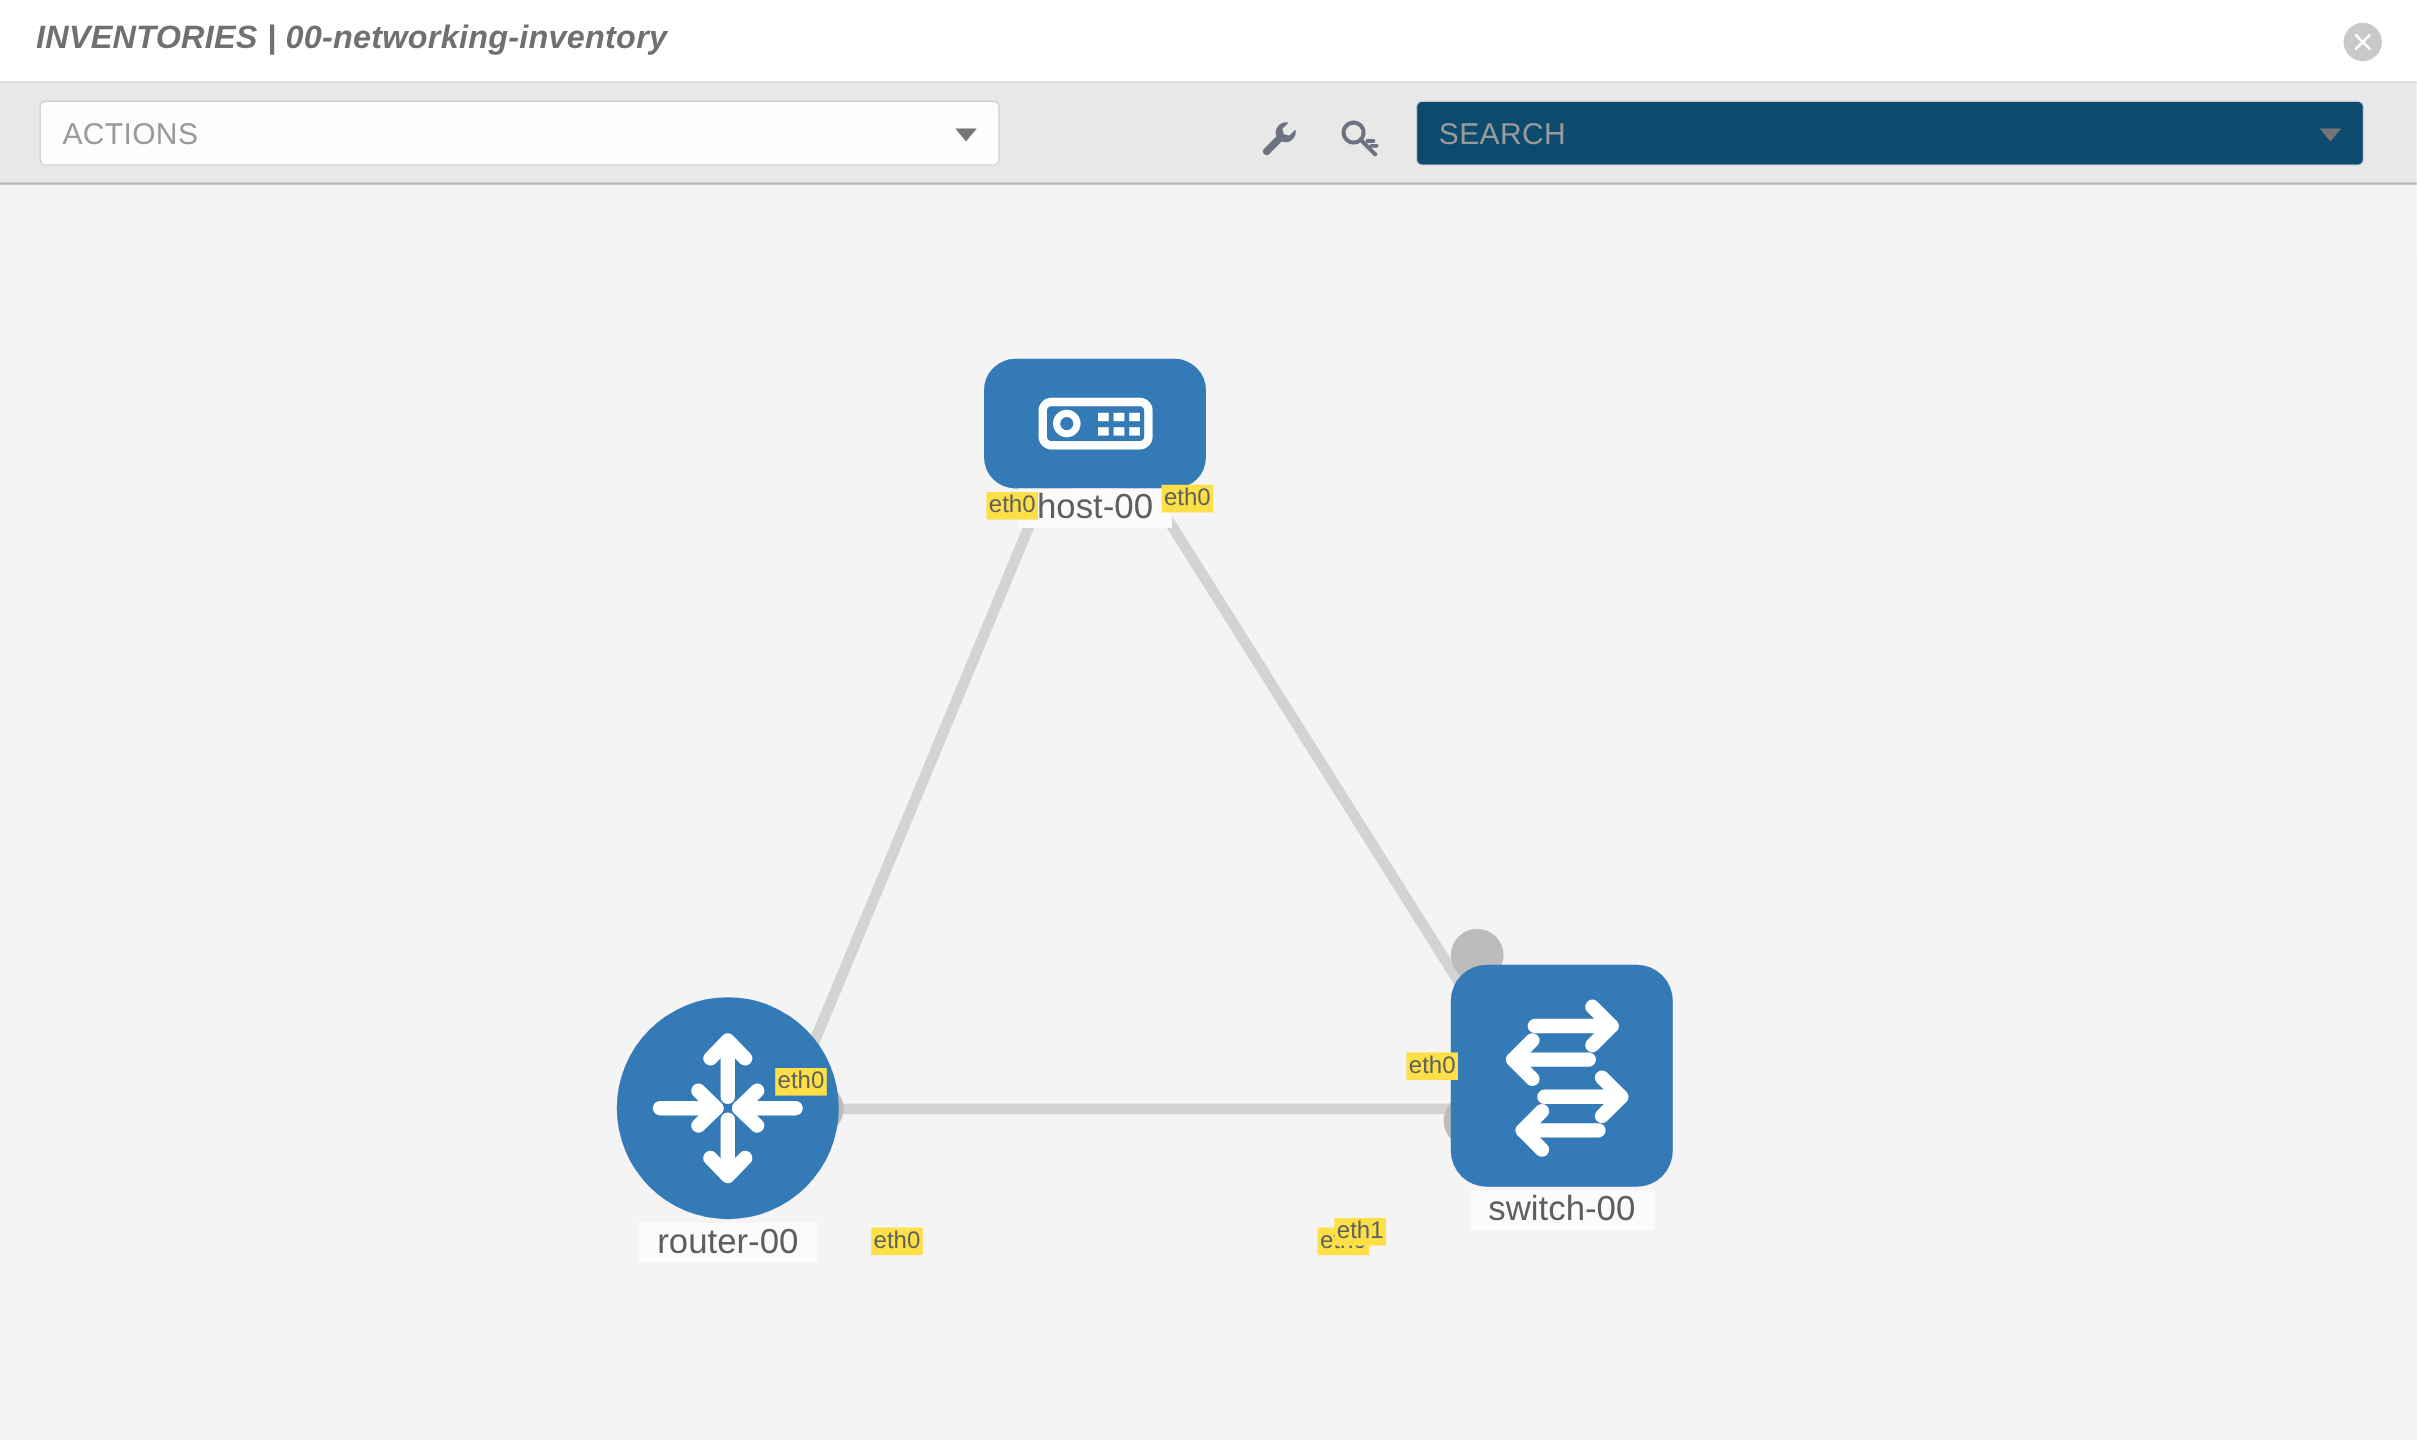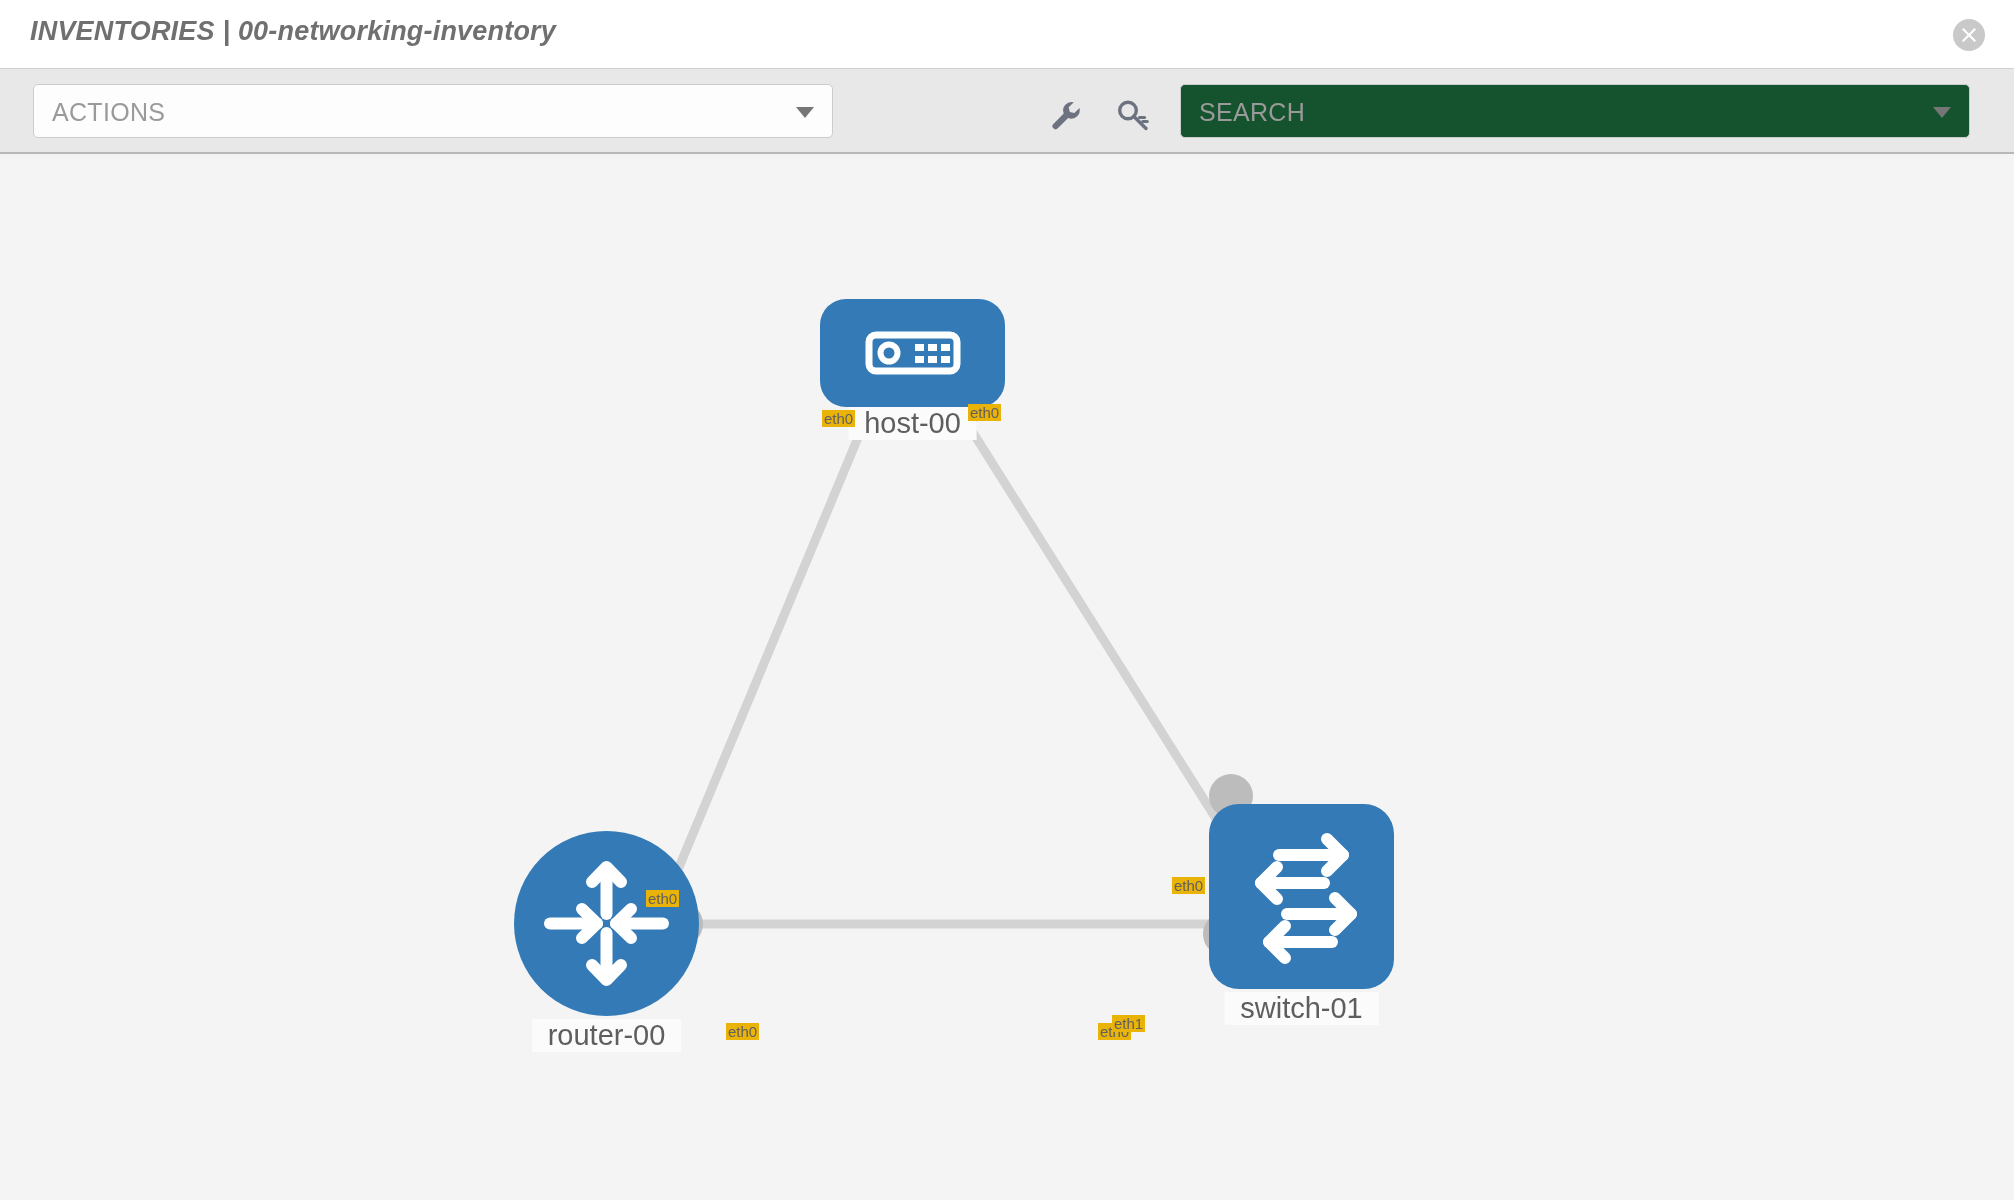--- a/index.html
+++ b/index.html
@@ -100,21 +100,21 @@
   }
   .tool-icon.wrench { left: 1045px; }
   .tool-icon.key    { left: 1113px; }
 
   .search-box {
     position: absolute;
     left: 1180px;
     top: 15px;
     width: 790px;
     height: 54px;
-    background: #14532d;
+    background: #0c4a6e;
     border: 1px solid #cccccc;
     border-radius: 5px;
     box-sizing: border-box;
     cursor: text;
   }
   .search-label {
     position: absolute;
     left: 18px;
     top: 13px;
     font-size: 25px;
@@ -162,23 +162,23 @@
     white-space: nowrap;
     font-size: 29px;
     color: #5e5e5e;
     background: #fbfbfb;
     padding: 0 16px;
     cursor: default;
   }
   .iface-label {
     position: absolute;
     white-space: nowrap;
-    font-size: 15px;
+    font-size: 20px;
     color: #606060;
-    background: #eab308;
+    background: #fde047;
     padding: 0 2px;
     cursor: default;
   }
   .connector {
     position: absolute;
     width: 44px;
     height: 44px;
     border-radius: 50%;
     background: #bcbcbc;
     cursor: pointer;
@@ -294,21 +294,21 @@
             <path d="M68 63 L52 79 L68 95"></path>
 
             <path d="M78 110 L142 110"></path>
             <path d="M126 94 L142 110 L126 126"></path>
 
             <path d="M123 138 L60 138"></path>
             <path d="M76 122 L60 138 L76 154"></path>
           </g>
         </svg>
       </div>
-      <div class="node-label" style="top:188px;">switch-01</div>
+      <div class="node-label" style="top:188px;">switch-00</div>
     </div>
 
     <div class="iface-label" style="left:822px; top:256px;">eth0</div>
 
     <div class="iface-label" style="left:968px; top:250px;">eth0</div>
 
     <div class="iface-label" style="left:646px; top:736px;">eth0</div>
 
     <div class="iface-label" style="left:726px; top:869px;">eth0</div>
 

